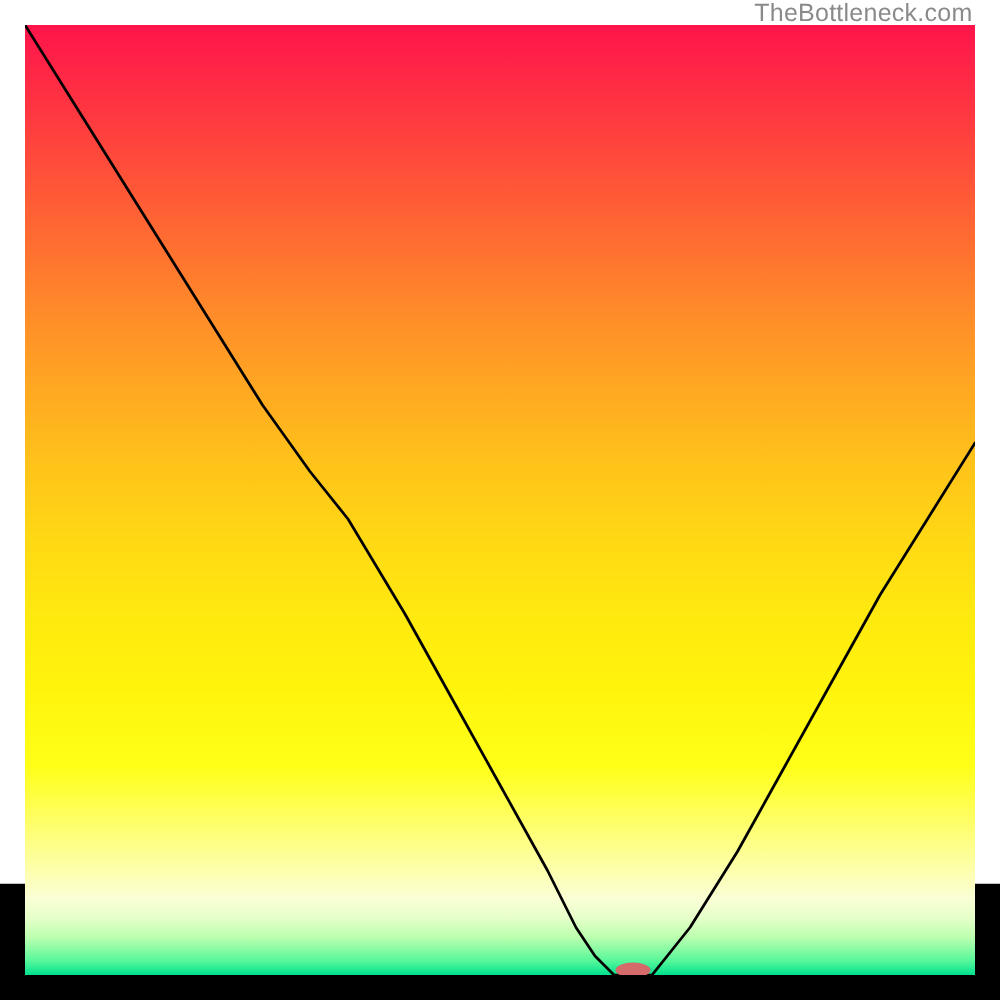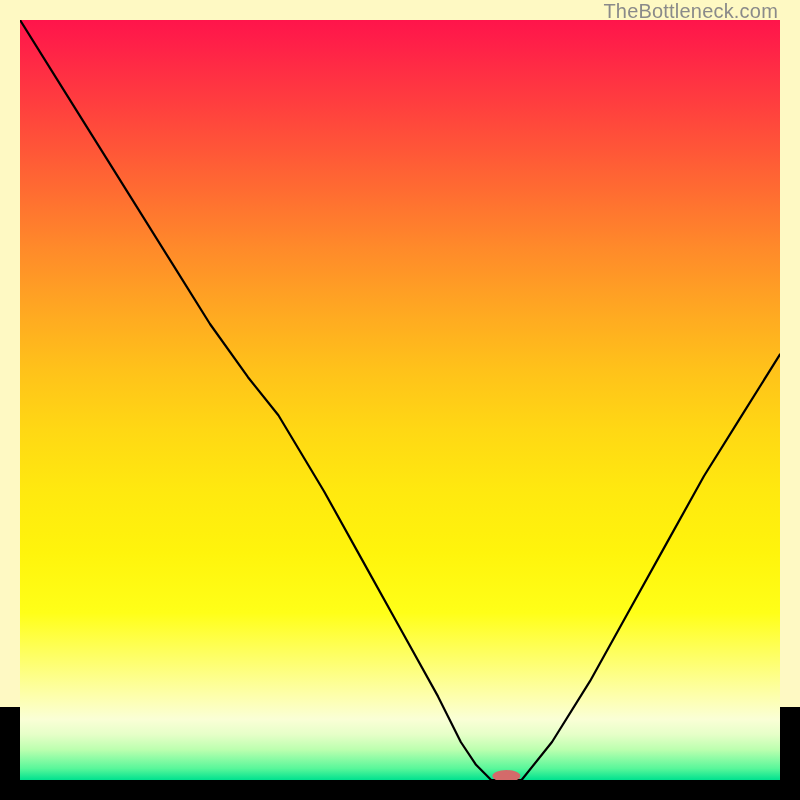--- a/index.html
+++ b/index.html
@@ -7,21 +7,21 @@
     padding: 0;
     width: 800px;
     height: 800px;
     background: #000;
     overflow: hidden;
   }
   .chart-container {
     position: relative;
     width: 800px;
     height: 707px;
-    background: #fef9c3;
+    background: #ffffff;
   }
   .plot-area {
     position: absolute;
     left: 20px;
     top: 20px;
     width: 760px;
     height: 760px;
   }
   .gradient-bg {
     position: absolute;

